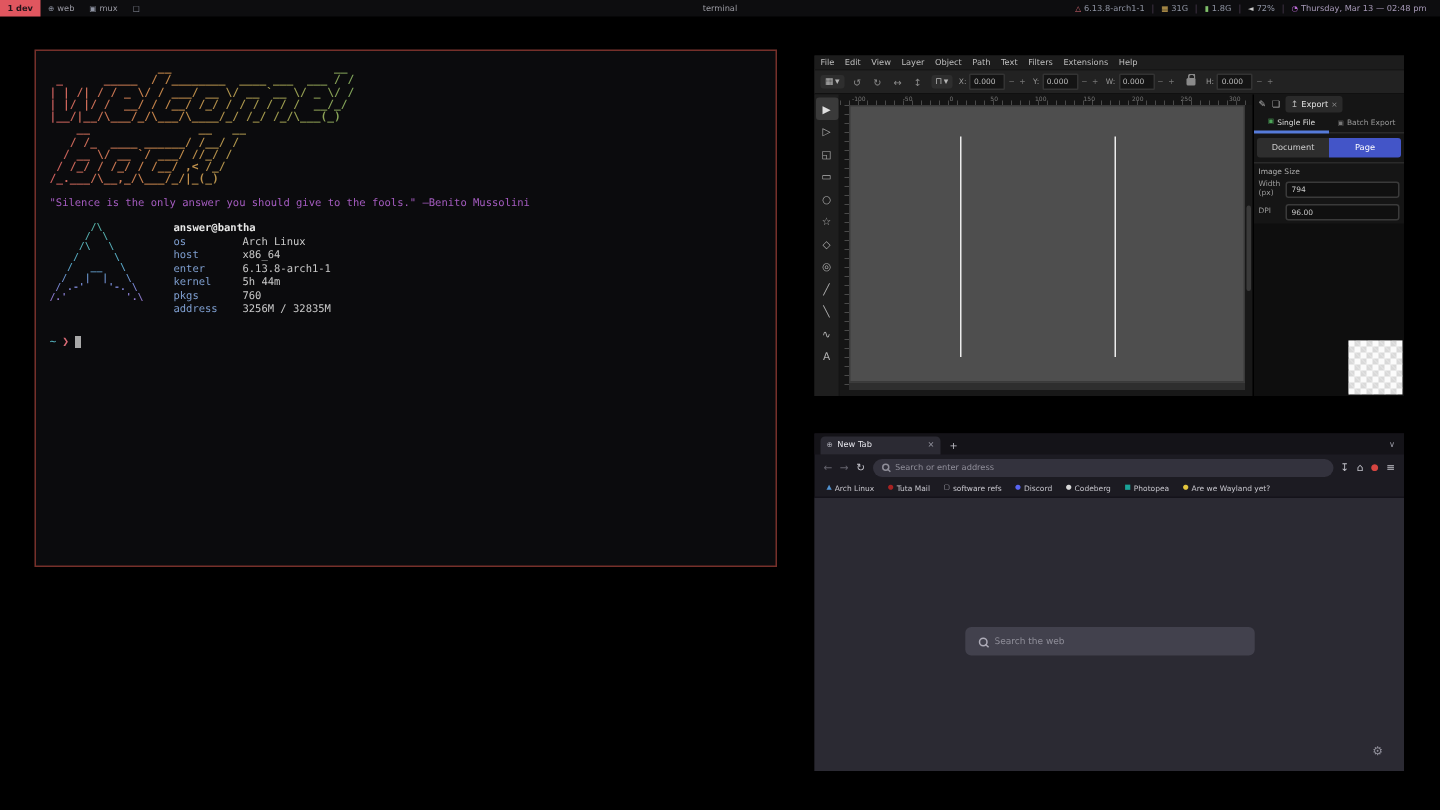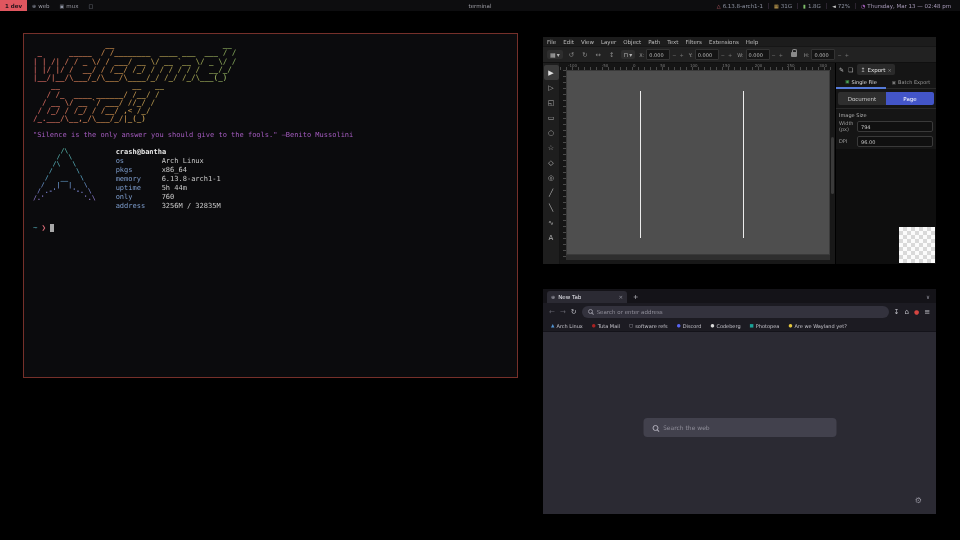--- a/index.html
+++ b/index.html
@@ -190,39 +190,39 @@
   <div id="fetch">
     <pre id="arch-logo">       /\
       /  \
      /\   \
     /      \
    /   __   \
   /   |  |   \
  / .-'    '-. \
 /.'          '.\</pre>
     <div class="fetch-info">
-      <div class="fetch-user">crash@bantha</div>
+      <div class="fetch-user">answer@bantha</div>
       <div class="frow">
           <span class="fl">os</span>
           <span class="fv">Arch Linux</span>
         </div>
       <div class="frow">
+          <span class="fl">host</span>
+          <span class="fv">x86_64</span>
+        </div>
+      <div class="frow">
+          <span class="fl">enter</span>
+          <span class="fv">6.13.8-arch1-1</span>
+        </div>
+      <div class="frow">
+          <span class="fl">kernel</span>
+          <span class="fv">5h 44m</span>
+        </div>
+      <div class="frow">
           <span class="fl">pkgs</span>
-          <span class="fv">x86_64</span>
-        </div>
-      <div class="frow">
-          <span class="fl">memory</span>
-          <span class="fv">6.13.8-arch1-1</span>
-        </div>
-      <div class="frow">
-          <span class="fl">uptime</span>
-          <span class="fv">5h 44m</span>
-        </div>
-      <div class="frow">
-          <span class="fl">only</span>
           <span class="fv">760</span>
         </div>
       <div class="frow">
           <span class="fl">address</span>
           <span class="fv">3256M / 32835M</span>
         </div>
     </div>
   </div>
   <div id="prompt">
     <span class="p-cwd">~</span>

